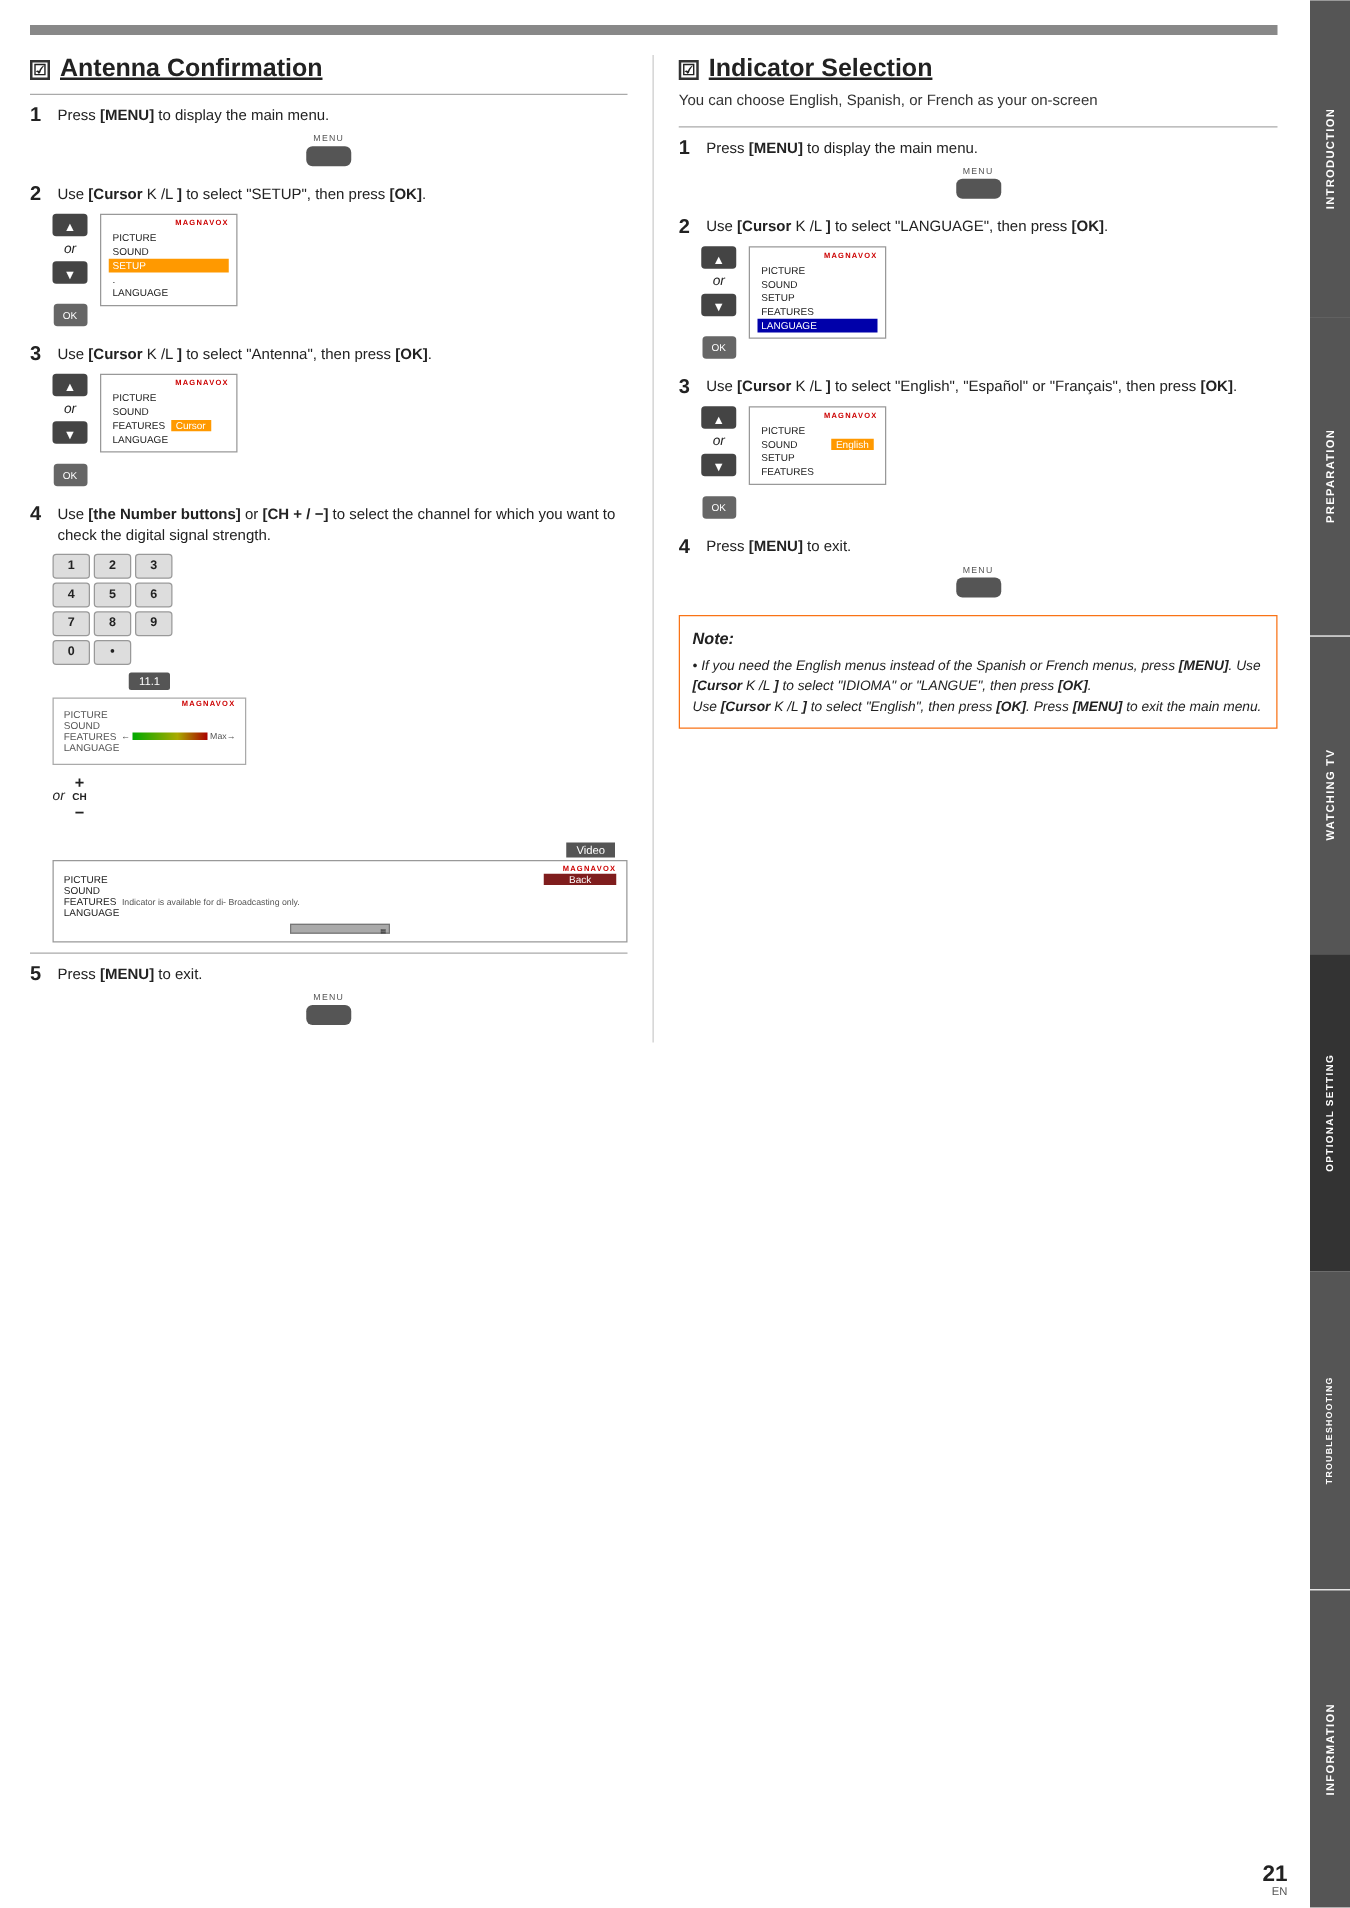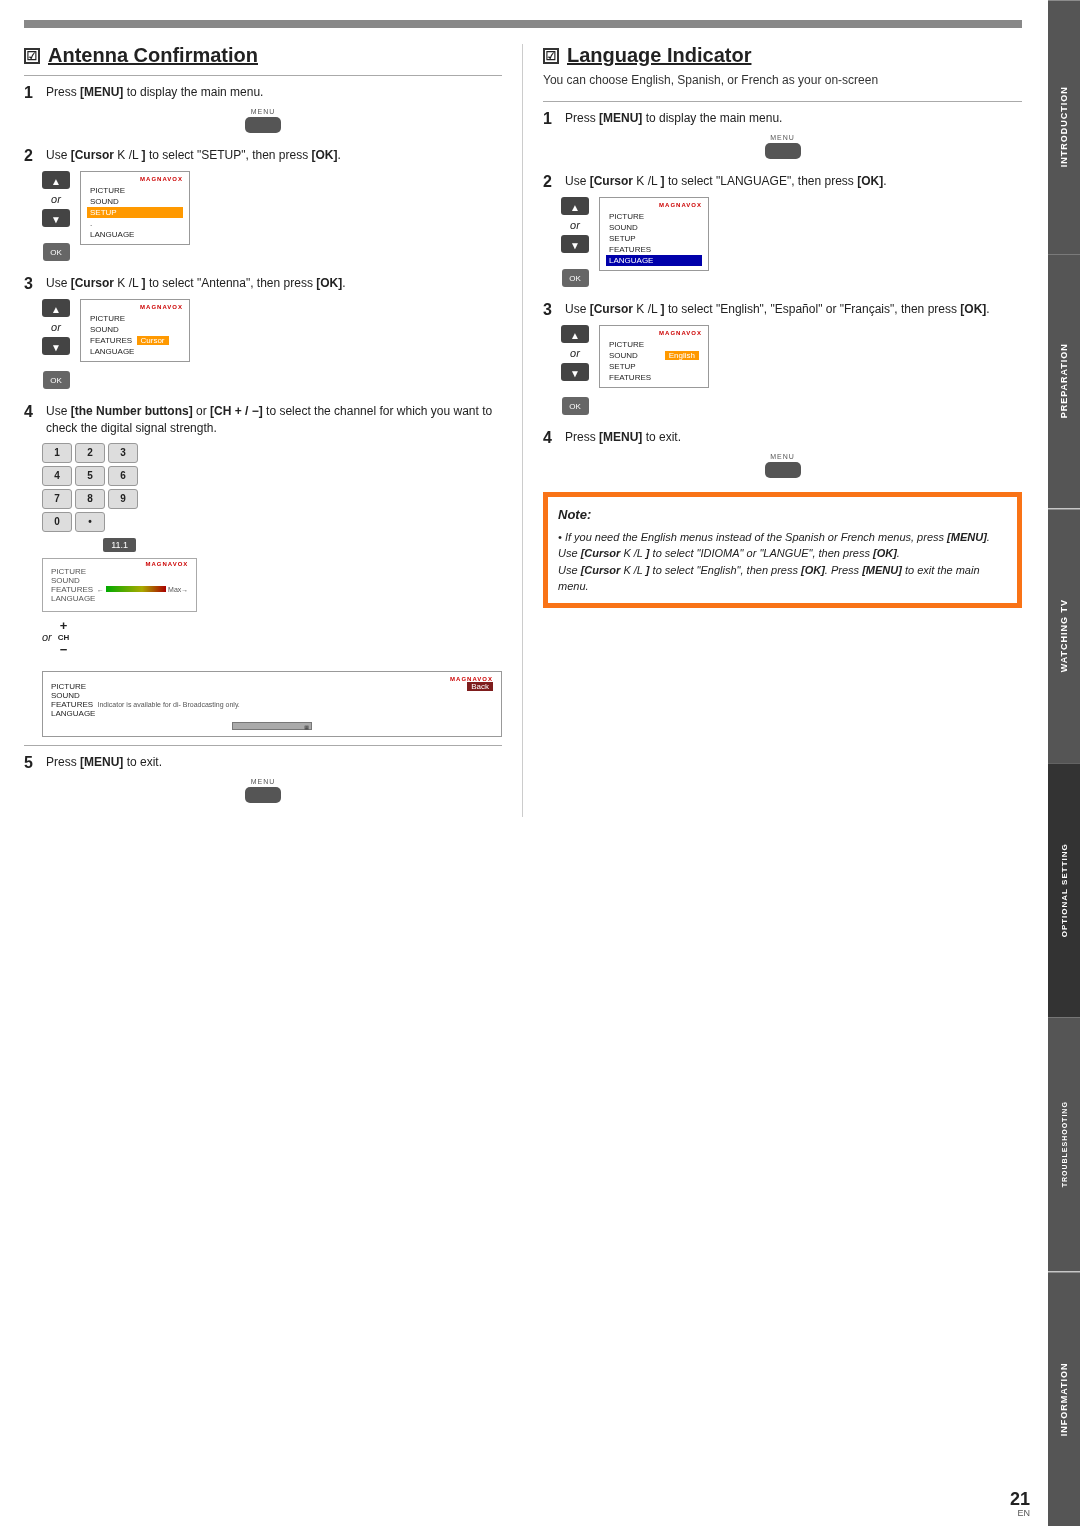--- a/index.html
+++ b/index.html
@@ -244,21 +244,21 @@
       font-size: 11px;
       margin: 6px 0 6px 18px;
       line-height: 1.5;
     }
     .bullet-point::before {
       content: "• ";
     }
 
     
     .note-box {
-      border: 5px solid #f97316;
+      border: 1px solid #f97316;
       padding: 8px 10px;
       margin-top: 10px;
       font-size: 11px;
       line-height: 1.5;
     }
     .note-title {
       font-size: 13px;
       font-weight: bold;
       font-style: italic;
       margin-bottom: 4px;
@@ -427,25 +427,28 @@
           <div style="display:flex;flex-direction:column;align-items:center;">
             <span style="font-size:13px;font-weight:bold;">+</span>
             <span style="font-size:8px;font-weight:bold;">CH</span>
             <span style="font-size:13px;font-weight:bold;">−</span>
           </div>
         </div>
       </div>
 
 
       <div style="margin: 6px 0 6px 18px;">
+        <div style="text-align:right;margin-right:10px;">
+          <span style="background:#555;color:#fff;font-size:9px;padding:1px 8px;">Video</span>
+        </div>
         <div style="border:1px solid #999;padding:4px 8px;font-size:8px;background:#fff;min-width:170px;margin-top:2px;">
           <div style="font-size:6px;font-weight:bold;color:#c00;letter-spacing:1px;text-align:right;">MAGNAVOX</div>
           <div style="display:flex;align-items:center;justify-content:space-between;">
             <span>PICTURE</span>
-            <span style="background:#7f1d1d;color:#fff;font-size:8px;padding:0 4px;">Back</span>
+            <span style="background:#7f1d1d;color:#fff;font-size:8px;padding:0 20px;">Back</span>
           </div>
           <div>SOUND</div>
           <div>FEATURES &nbsp;<span style="font-size:7px;color:#555;">Indicator is available for di- Broadcasting only.</span></div>
           <div>LANGUAGE</div>
           <div style="text-align:center;margin-top:4px;">
             <div style="width:80px;height:8px;background:#aaa;display:inline-block;border:1px solid #777;position:relative;">
               <div style="position:absolute;right:2px;top:1px;font-size:5px;color:#333;">▦</div>
             </div>
           </div>
         </div>
@@ -461,21 +464,21 @@
         <div class="menu-btn-block">
           <div class="menu-label-text">MENU</div>
           <div class="menu-rect"></div>
         </div>
       </div>
     </div>
 
     <div class="col-right">
       <div class="section-title">
         <span class="checkbox-icon">☑</span>
-        <span class="underline-text">Language Indicator</span>
+        <span class="underline-text">Indicator Selection</span>
       </div>
       <p class="intro-text">You can choose English, Spanish, or French as your on-screen</p>
 
       <hr class="hdiv">
 
       <div class="step">
         <div class="step-header">
           <span class="step-num">1</span>
           <span class="step-text">Press <b>[MENU]</b> to display the main menu.</span>
         </div>

